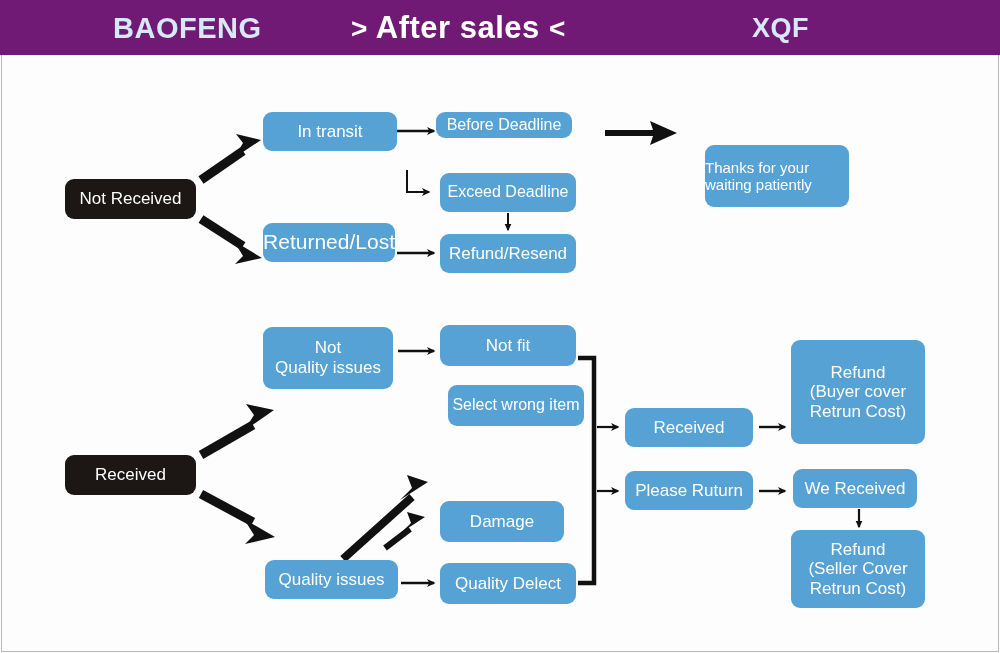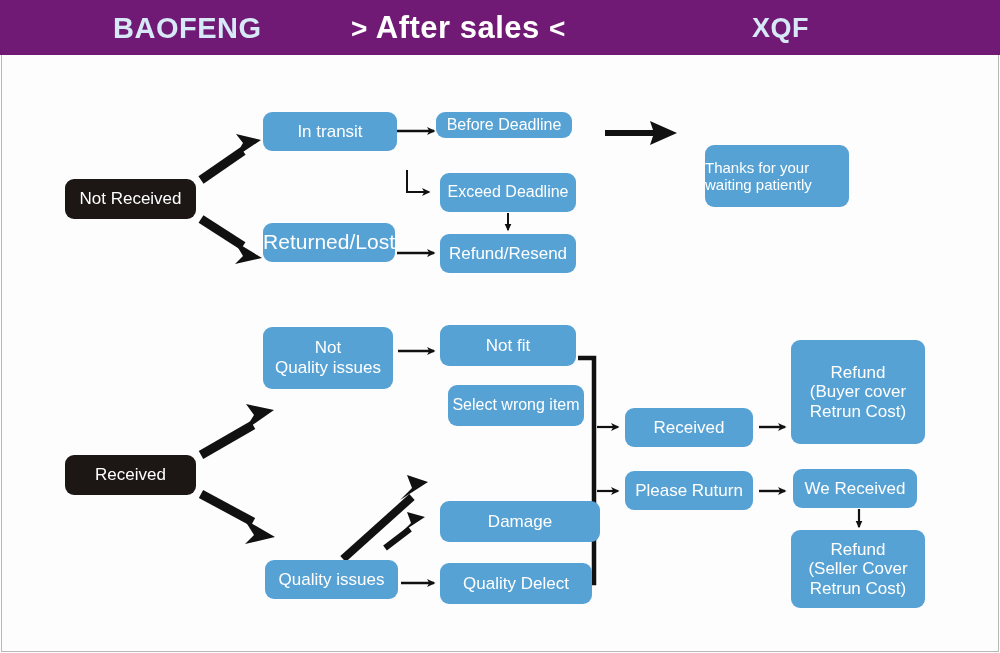--- a/index.html
+++ b/index.html
@@ -216,25 +216,25 @@
 
   <div class="node blue" style="left:440px; top:325px; width:136px; height:41px; font-size:17px;">
     <span>Not fit</span>
   </div>
 
   <div class="node blue" style="left:440px; top:385px; width:136px; height:41px; font-size:16px;margin-left:8px;">
     <span>Select wrong item</span>
   </div>
 
 
-  <div class="node blue" style="left:440px; top:501px; width:160px; height:41px; font-size:17px;">
+  <div class="node blue" style="left:440px; top:501px; width:124px; height:41px; font-size:17px;">
     <span>Damage</span>
   </div>
 
-  <div class="node blue" style="left:440px; top:563px; width:152px; height:41px; font-size:17px;">
+  <div class="node blue" style="left:440px; top:563px; width:136px; height:41px; font-size:17px;">
     <span>Quality Delect</span>
   </div>
 
   <div class="node blue" style="left:625px; top:408px; width:128px; height:39px; font-size:17px;">
     <span>Received</span>
   </div>
 
   <div class="node blue" style="left:625px; top:471px; width:128px; height:39px; font-size:17px;">
     <span>Please Ruturn</span>
   </div>

